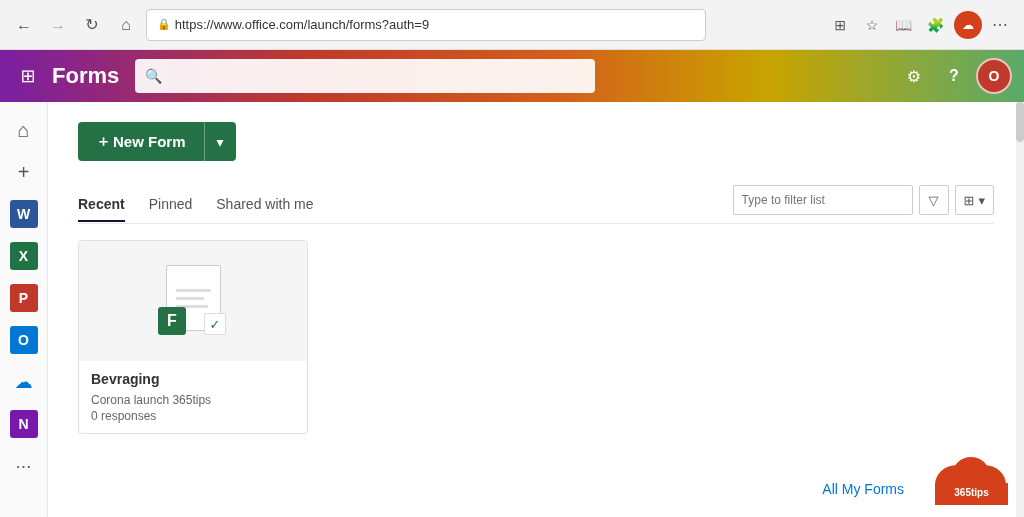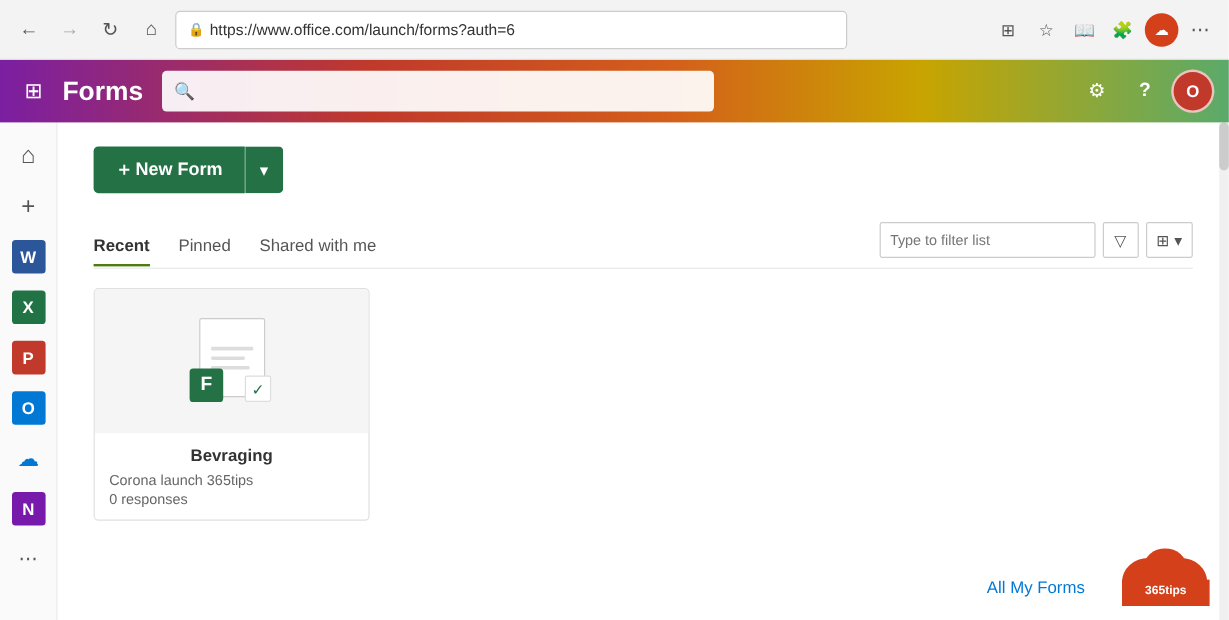--- a/index.html
+++ b/index.html
@@ -8,21 +8,21 @@
 </head>
 <body>
 
 <div style="background:#f3f3f3; border-bottom:1px solid #ddd; height:50px; display:flex; align-items:center; padding:0 10px; gap:6px;">
   <button style="width:28px;height:28px;border-radius:50%;border:none;background:transparent;cursor:pointer;display:flex;align-items:center;justify-content:center;color:#555;font-size:16px;">←</button>
   <button style="width:28px;height:28px;border-radius:50%;border:none;background:transparent;cursor:pointer;display:flex;align-items:center;justify-content:center;color:#aaa;font-size:16px;">→</button>
   <button style="width:28px;height:28px;border-radius:50%;border:none;background:transparent;cursor:pointer;display:flex;align-items:center;justify-content:center;color:#555;font-size:16px;">↻</button>
   <button style="width:28px;height:28px;border-radius:50%;border:none;background:transparent;cursor:pointer;display:flex;align-items:center;justify-content:center;color:#555;font-size:16px;">⌂</button>
   <div style="flex:1;height:32px;border:1px solid #ccc;border-radius:4px;background:#fff;display:flex;align-items:center;padding:0 10px;font-size:13px;color:#333;max-width:560px;">
     <span style="color:#777;font-size:11px;margin-right:4px;">🔒</span>
-    <span>https://www.office.com/launch/forms?auth=6</span>
+    <span>https://www.office.com/launch/forms?auth=9</span>
   </div>
   <div style="margin-left:auto;display:flex;align-items:center;gap:4px;">
     <button style="width:28px;height:28px;border-radius:4px;border:none;background:transparent;cursor:pointer;display:flex;align-items:center;justify-content:center;color:#555;font-size:14px;">⊞</button>
     <button style="width:28px;height:28px;border-radius:50%;border:none;background:transparent;cursor:pointer;display:flex;align-items:center;justify-content:center;color:#555;font-size:14px;">☆</button>
     <button style="width:28px;height:28px;border-radius:50%;border:none;background:transparent;cursor:pointer;display:flex;align-items:center;justify-content:center;color:#555;font-size:14px;">📖</button>
     <button style="width:28px;height:28px;border-radius:50%;border:none;background:transparent;cursor:pointer;display:flex;align-items:center;justify-content:center;color:#555;font-size:14px;">🧩</button>
     <button style="width:28px;height:28px;border-radius:50%;border:none;background:#d4401a;cursor:pointer;display:flex;align-items:center;justify-content:center;color:#fff;font-size:12px;">☁</button>
     <button style="width:28px;height:28px;border-radius:50%;border:none;background:transparent;cursor:pointer;display:flex;align-items:center;justify-content:center;color:#555;font-size:16px;">⋯</button>
   </div>
 </div>
@@ -71,21 +71,21 @@
     <div style="display:flex;align-items:stretch;margin-bottom:24px;">
       <button style="background:#237144;color:#fff;border:none;border-radius:4px 0 0 4px;padding:10px 18px;font-size:15px;font-weight:600;cursor:pointer;display:flex;align-items:center;gap:6px;">
         <span>＋</span>
         <span style="margin-left:-4px;">New Form</span>
       </button>
       <button style="background:#237144;color:#fff;border:none;border-left:1px solid rgba(255,255,255,0.35);border-radius:0 4px 4px 0;padding:0 12px;cursor:pointer;font-size:14px;">▾</button>
     </div>
 
     <div style="display:flex;align-items:center;justify-content:space-between;margin-bottom:16px;border-bottom:1px solid #e8e8e8;">
       <div style="display:flex;gap:24px;">
-        <div style="padding:8px 0;font-size:14px;cursor:pointer;color:#333;font-weight:600;border-bottom:2px solid #4d7c0f;margin-bottom:-1px;">Recent</div>
+        <div style="padding:8px 0;font-size:14px;cursor:pointer;color:#333;font-weight:600;border-bottom:2px solid #0f172a;margin-bottom:-1px;">Recent</div>
         <div style="padding:8px 0;font-size:14px;cursor:pointer;color:#555;border-bottom:2px solid transparent;margin-bottom:-1px;">Pinned</div>
         <div style="padding:8px 0;font-size:14px;cursor:pointer;color:#555;border-bottom:2px solid transparent;margin-bottom:-1px;">Shared with me</div>
       </div>
       <div style="display:flex;align-items:center;gap:6px;padding-bottom:8px;">
         <input type="text" style="height: 30px; border: 1px solid rgb(204, 204, 204); border-radius: 2px; padding: 0px 8px; font-size: 12px; color: rgb(153, 153, 153); width: 180px;" placeholder="Type to filter list">
         <button style="width:30px;height:30px;border:1px solid #ccc;border-radius:2px;background:#fff;cursor:pointer;display:flex;align-items:center;justify-content:center;font-size:13px;color:#555;">
           <span>▽</span>
         </button>
         <button style="height:30px;border:1px solid #ccc;border-radius:2px;background:#fff;cursor:pointer;display:flex;align-items:center;justify-content:center;padding:0 8px;gap:4px;font-size:13px;color:#555;">
           <span>⊞</span>
@@ -112,21 +112,21 @@
             <div style="width:28px;height:28px;background:#237144;border-radius:3px;display:flex;align-items:center;justify-content:center;color:#fff;font-weight:bold;font-size:16px;position:absolute;bottom:2px;left:0;z-index:2;">
               <span>F</span>
             </div>
 
             <div style="width:22px;height:22px;background:#fff;border:1px solid #ddd;border-radius:2px;display:flex;align-items:center;justify-content:center;color:#237144;font-size:13px;position:absolute;bottom:2px;right:2px;z-index:2;">
               <span>✓</span>
             </div>
           </div>
         </div>
         <div style="padding:10px 12px;">
-          <div style="font-size:14px;font-weight:600;color:#333;margin-bottom:6px;text-align:center;">Bevraging</div>
+          <div style="font-size:14px;font-weight:600;color:#333;margin-bottom:6px;">Bevraging</div>
           <div style="font-size:12px;color:#666;margin-bottom:2px;">Corona launch 365tips</div>
           <div style="font-size:12px;color:#666;">0 responses</div>
         </div>
       </div>
 
     </div>
 
     <a href="#" style="position:absolute;bottom:20px;right:120px;color:#0078d4;font-size:14px;cursor:pointer;text-decoration:none;">All My Forms</a>
 
     <div style="position:absolute;bottom:8px;right:10px;width:85px;height:54px;">

